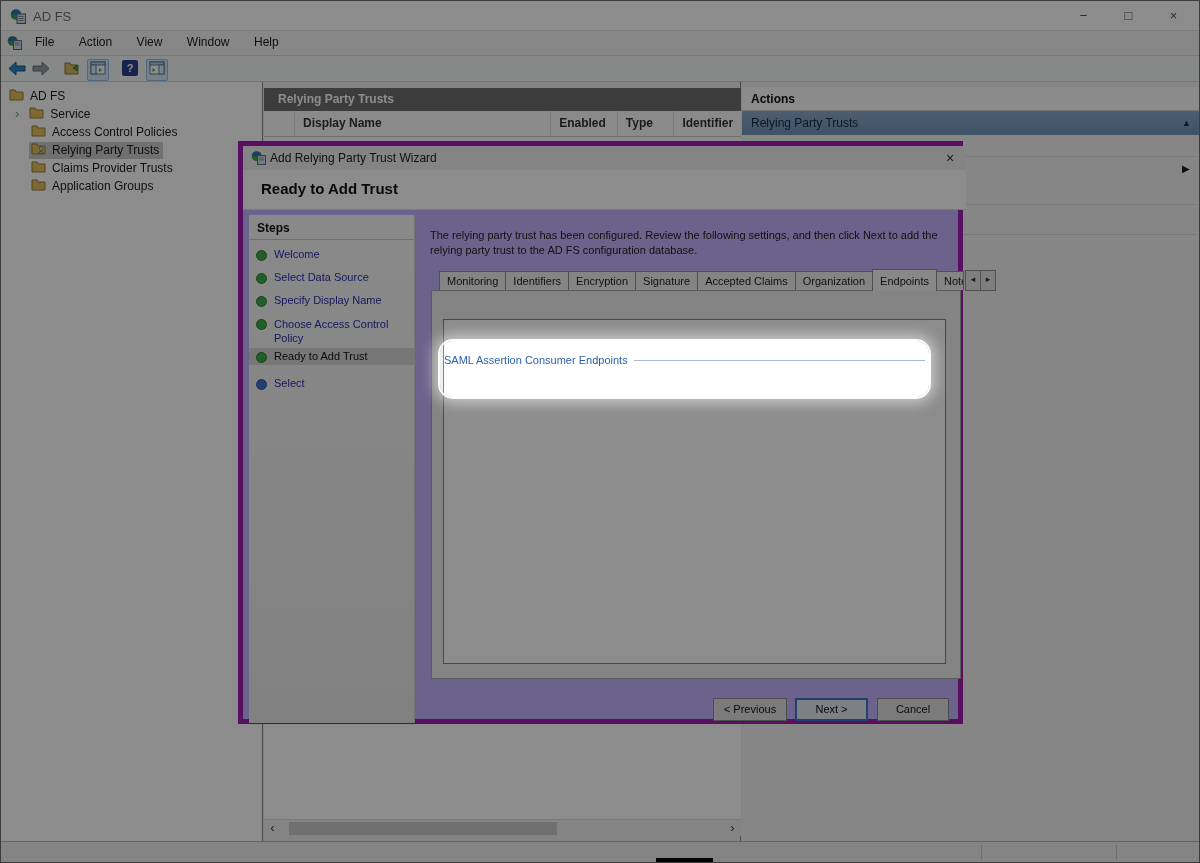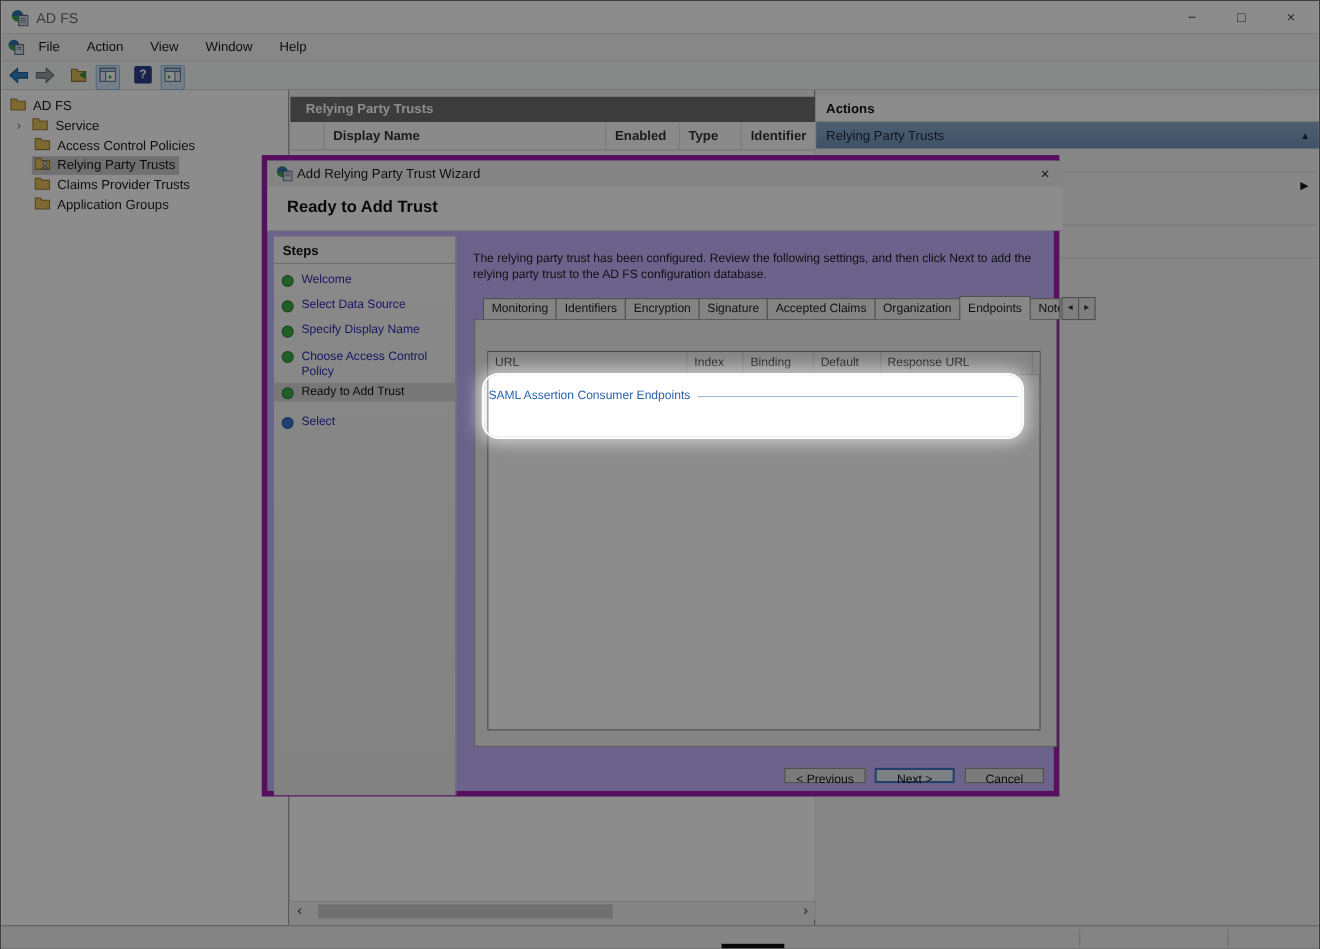--- a/index.html
+++ b/index.html
@@ -81,21 +81,21 @@
   .tab-hint{left:197px;top:151px;font-size:11px;color:#1c1c1c;}
 
   .ep-table{left:200px;top:173px;width:503px;height:345px;background:#ffffff;border:1px solid #848484;}
   .ep-hdr{left:0;top:0;width:501px;height:21px;background:#f2f2f2;border-bottom:1px solid #d5d5d5;display:flex;}
   .ep-hcell{border-right:1px solid #d5d5d5;font-size:11px;color:#333;line-height:20px;padding-left:6px;overflow:hidden;}
   .ep-group{left:0;top:32px;width:501px;height:16px;display:flex;align-items:center;}
   .ep-group-label{font-size:11px;color:#2c62ac;white-space:nowrap;}
   .ep-group-line{flex:1;height:1px;background:#a3bdd9;margin:0 20px 0 6px;}
   .ep-row{left:0;top:50px;width:501px;height:20px;display:flex;font-size:11px;color:#1f1f1f;align-items:center;}
 
-  .dlg-btn{top:552px;height:14px;background:#e1e1e1;border:1px solid #8a8a8a;font-size:11px;color:#111;
+  .dlg-btn{top:552px;height:23px;background:#e1e1e1;border:1px solid #8a8a8a;font-size:11px;color:#111;
            text-align:center;line-height:21px;}
   .btn-focus{border:2px solid #3f76c4;line-height:19px;background:#e4ebf3;}
 
   
   .spotlight{left:439px;top:340px;width:489px;height:56px;border-radius:13px;z-index:100;pointer-events:none;
              box-shadow:0 0 0 2px rgba(255,255,255,0.95), 0 0 14px 6px rgba(255,255,255,0.55),
                         0 0 0 4000px rgba(0,0,0,0.45);}
 
   .taskbar-stub{left:655px;top:857px;width:57px;height:6px;background:#0c0c0c;}
 
@@ -320,28 +320,20 @@
       <span class="tab tab-cut">Note</span>
       <span class="tab-arrows">
         <span class="tab-arrow">◂</span>
         <span class="tab-arrow">▸</span>
       </span>
     </div>
 
     <div class="abs tabpage"></div>
 
     <div class="abs ep-table">
-      <div class="abs ep-hdr">
-        <div class="ep-hcell" style="width:178px">URL</div>
-        <div class="ep-hcell" style="width:45px">Index</div>
-        <div class="ep-hcell" style="width:58px">Binding</div>
-        <div class="ep-hcell" style="width:55px">Default</div>
-        <div class="ep-hcell" style="width:134px">Response URL</div>
-        <div class="ep-hcell" style="flex:1;border-right:none"></div>
-      </div>
       <div class="abs ep-group">
         <span class="ep-group-label">SAML Assertion Consumer Endpoints</span>
         <span class="ep-group-line"></span>
       </div>
     </div>
 
     <div class="abs dlg-btn" style="left:470px;width:74px">&lt; Previous</div>
     <div class="abs dlg-btn btn-focus" style="left:552px;width:73px">Next &gt;</div>
     <div class="abs dlg-btn" style="left:634px;width:72px">Cancel</div>
   </div>

